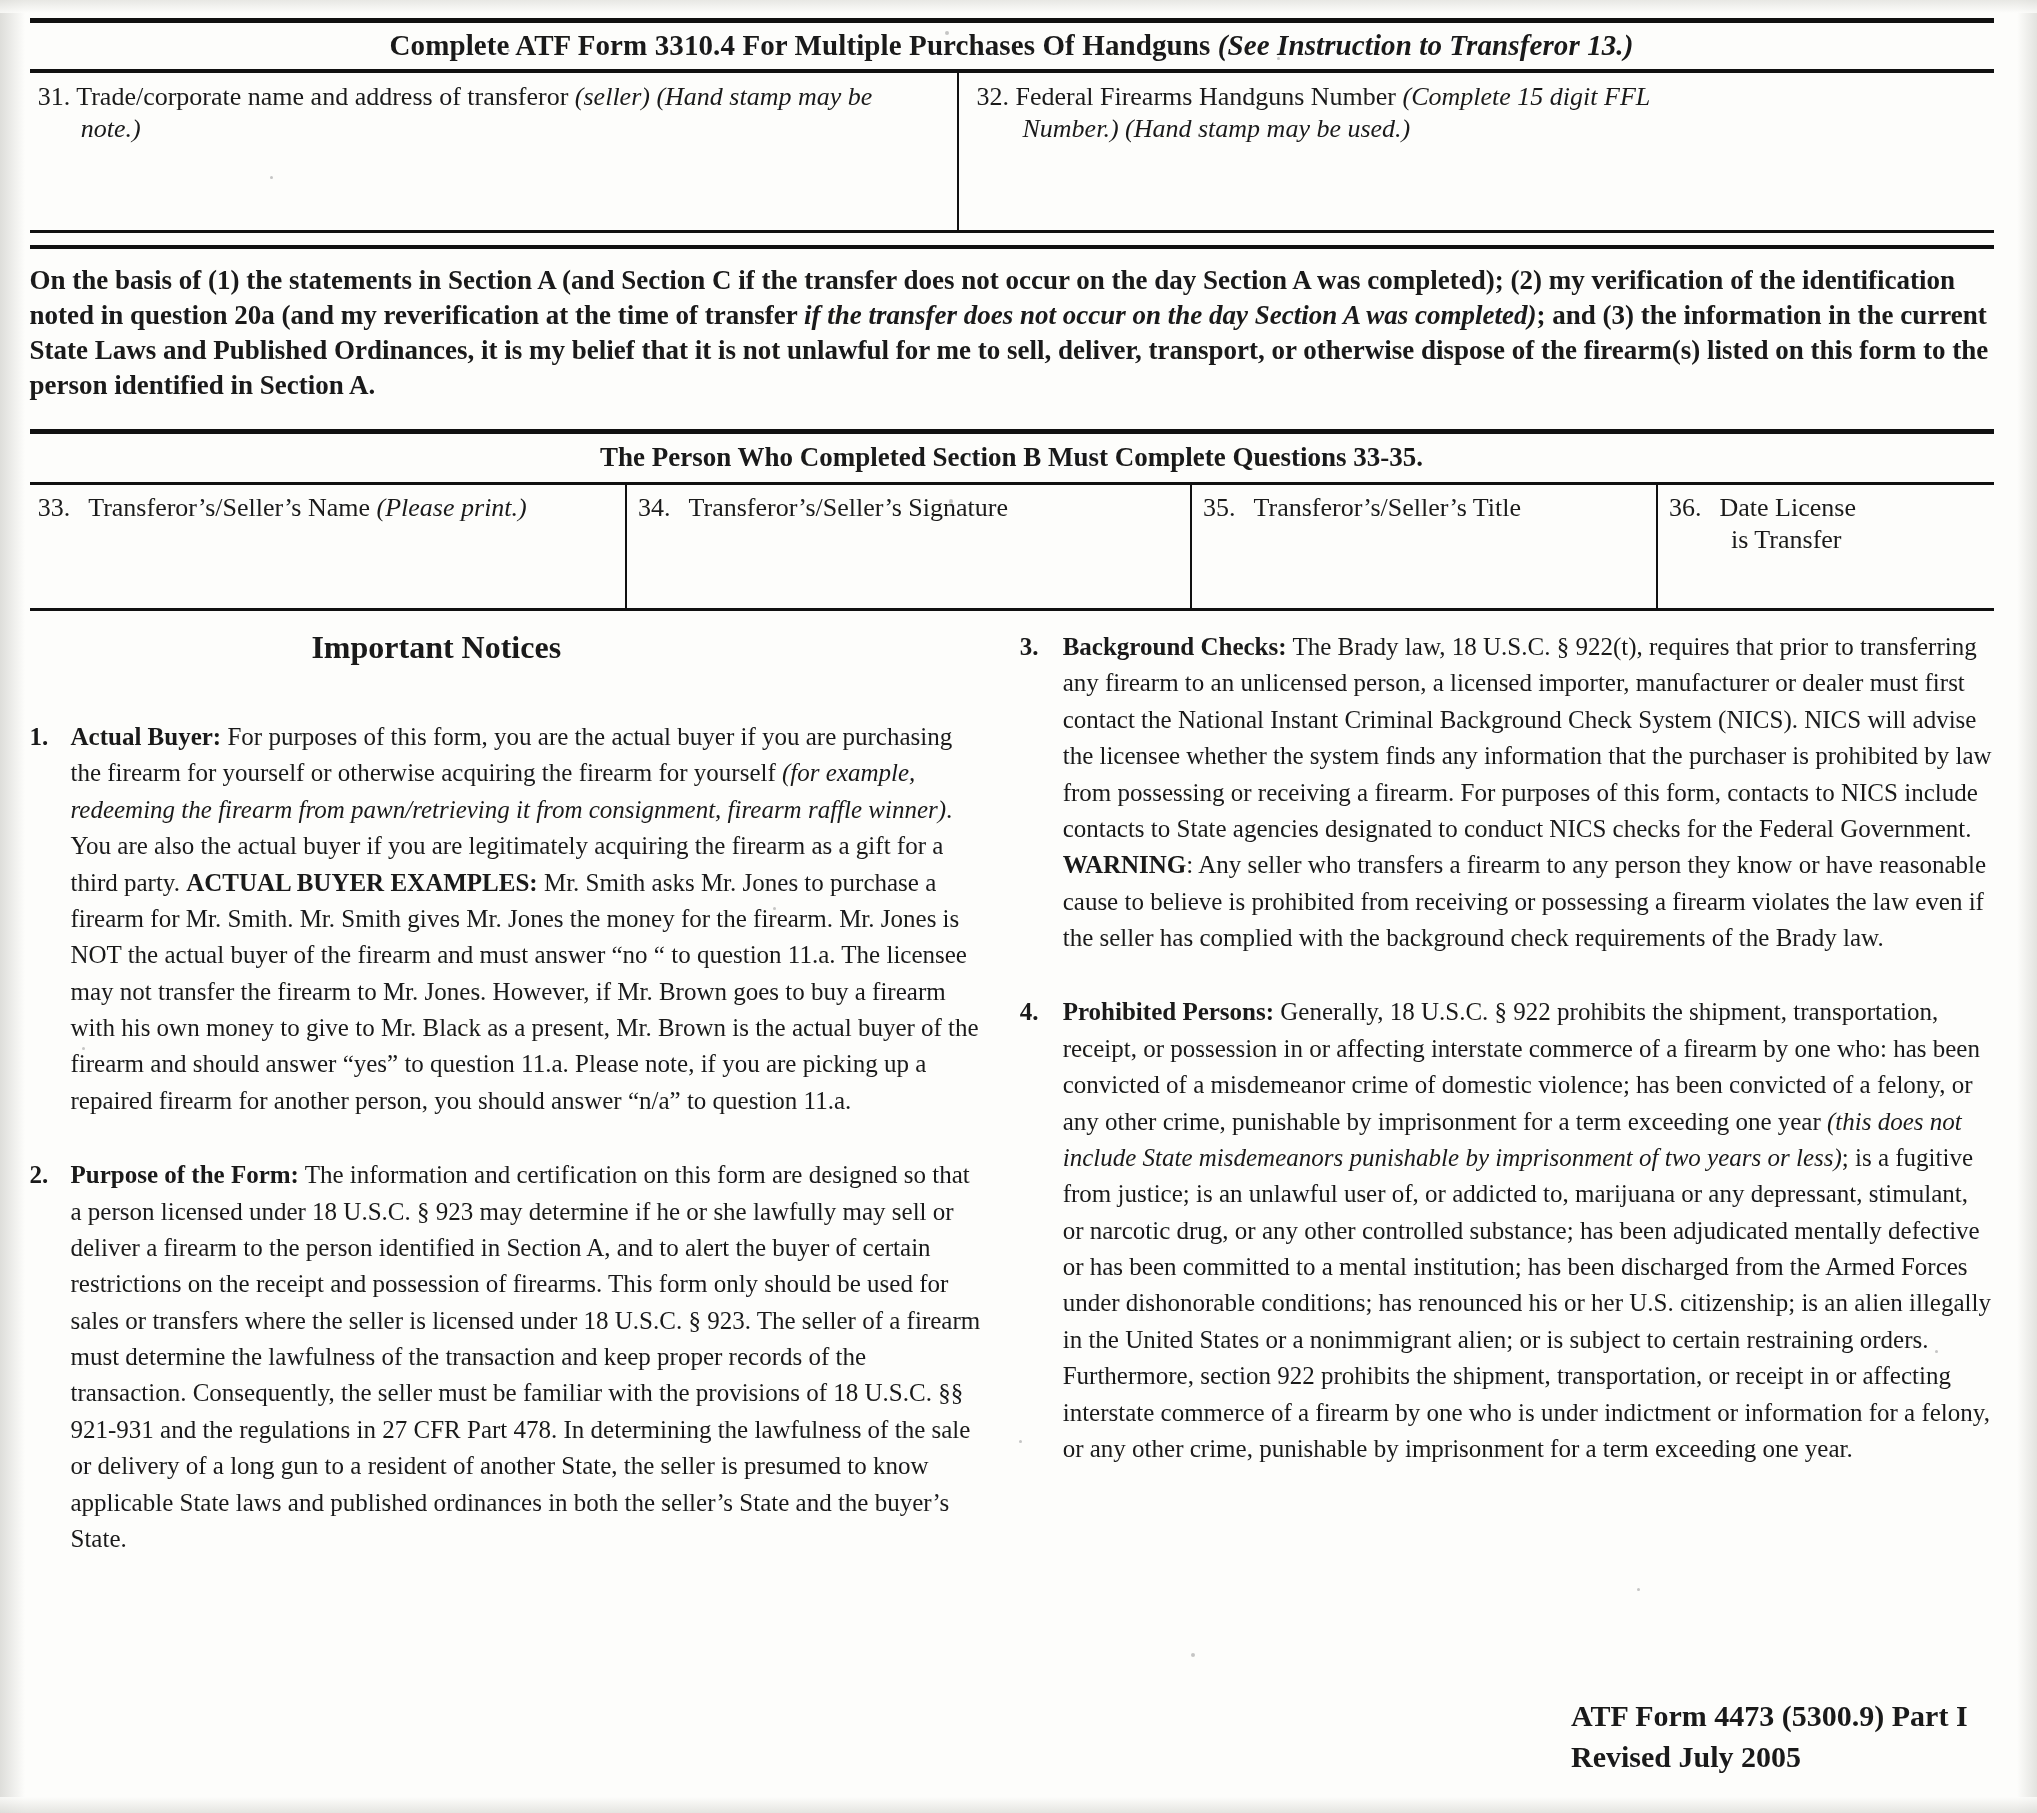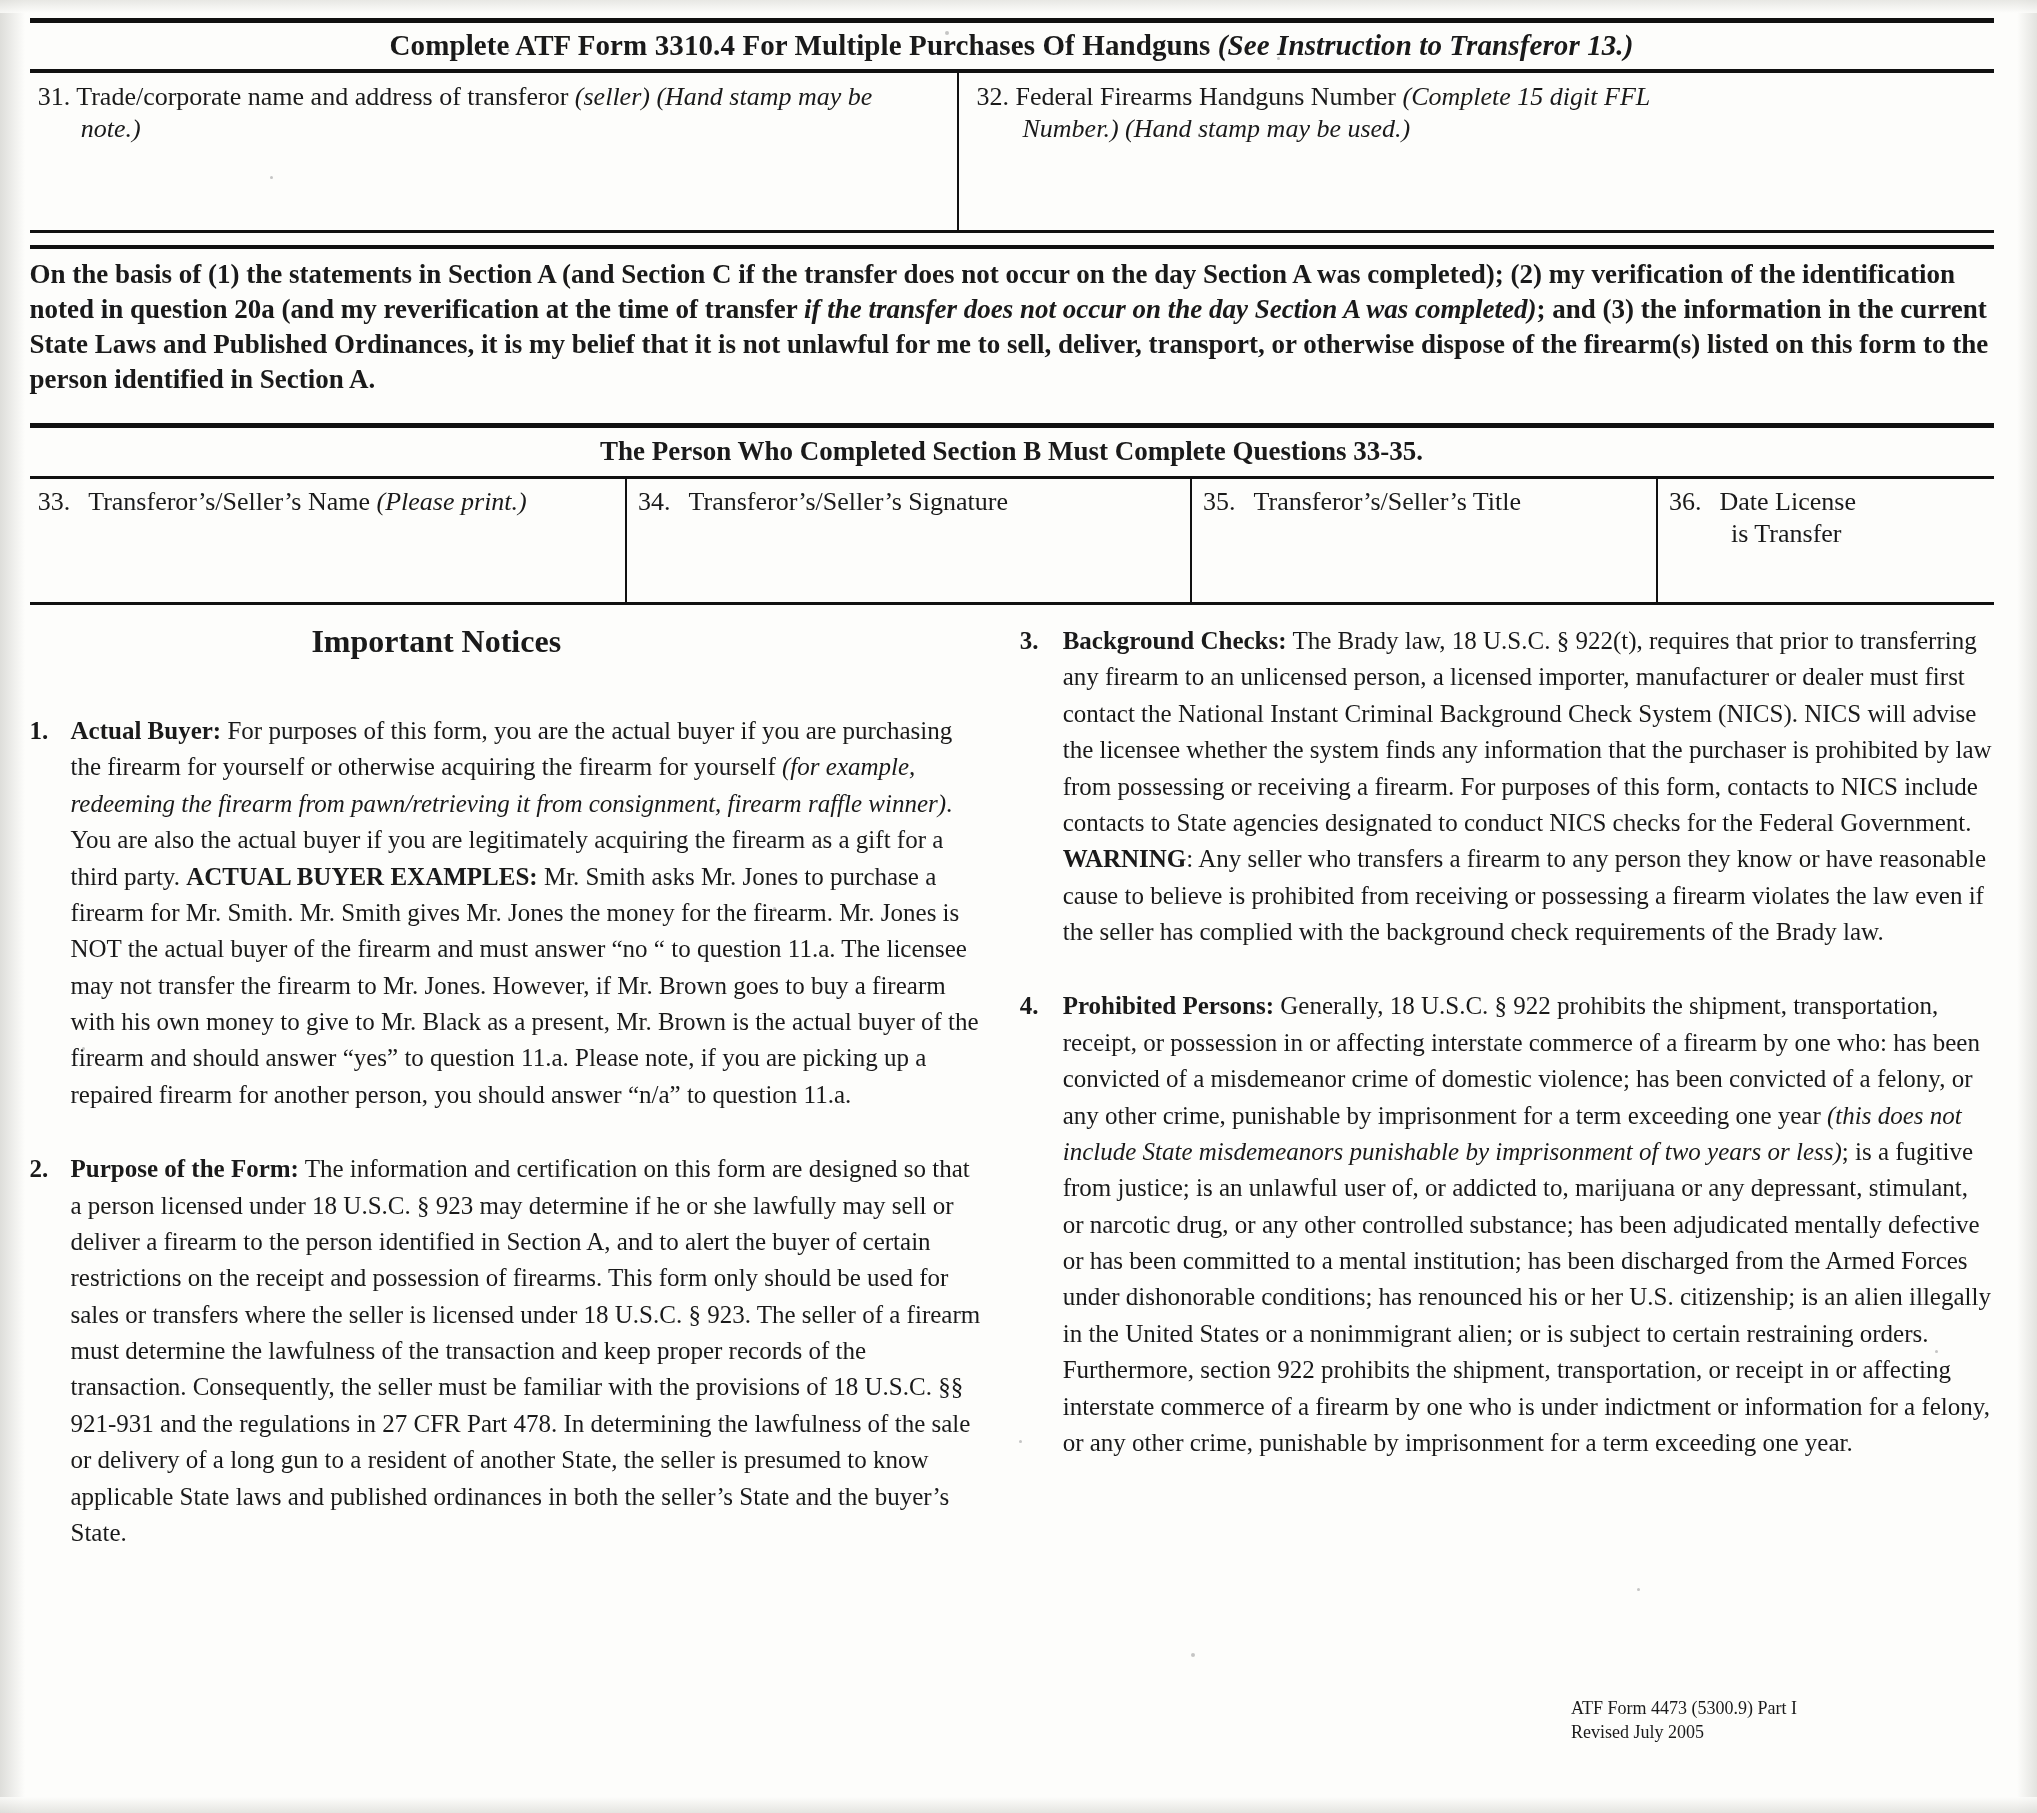--- a/index.html
+++ b/index.html
@@ -86,21 +86,21 @@
     line-height: 1.22;
   }
   .qtext .ital { font-style: italic; }
   .hang-indent { display: block; padding-left: 43px; text-indent: -43px; }
   .hang-indent-32 { display: block; padding-left: 46px; text-indent: -46px; }
 
   
   .certify {
     border-top: 4.9px solid #111;
     margin-top: 11.5px;
-    padding-top: 8px;
+    padding-top: 14px;
     font-weight: bold;
     font-size: 27px;
     line-height: 1.30;
     padding-right: 4.9px;
   }
   .certify .ital { font-style: italic; }
 
   
   .banner2 {
     border-top: 5.7px solid #111;
@@ -156,22 +156,23 @@
   .col-right .notice-num { width: 43px; flex: 0 0 43px; }
   .notice-body { flex: 1; text-align: left; }
   .notice-body b { font-weight: bold; }
   .notice-body i { font-style: italic; }
 
   
   .footer {
     position: absolute;
     left: 1571px;
     top: 1696px;
-    font-size: 18px;
+    font-size: 30px;
     line-height: 1.36;
+    font-weight: bold;
   }
 
   
   .speck { position: absolute; background: #8d8d8d; border-radius: 50%; opacity: .5; }
 </style>
 </head>
 <body>
 
 <div class="page">
   <div class="scan-edge-left"></div>

